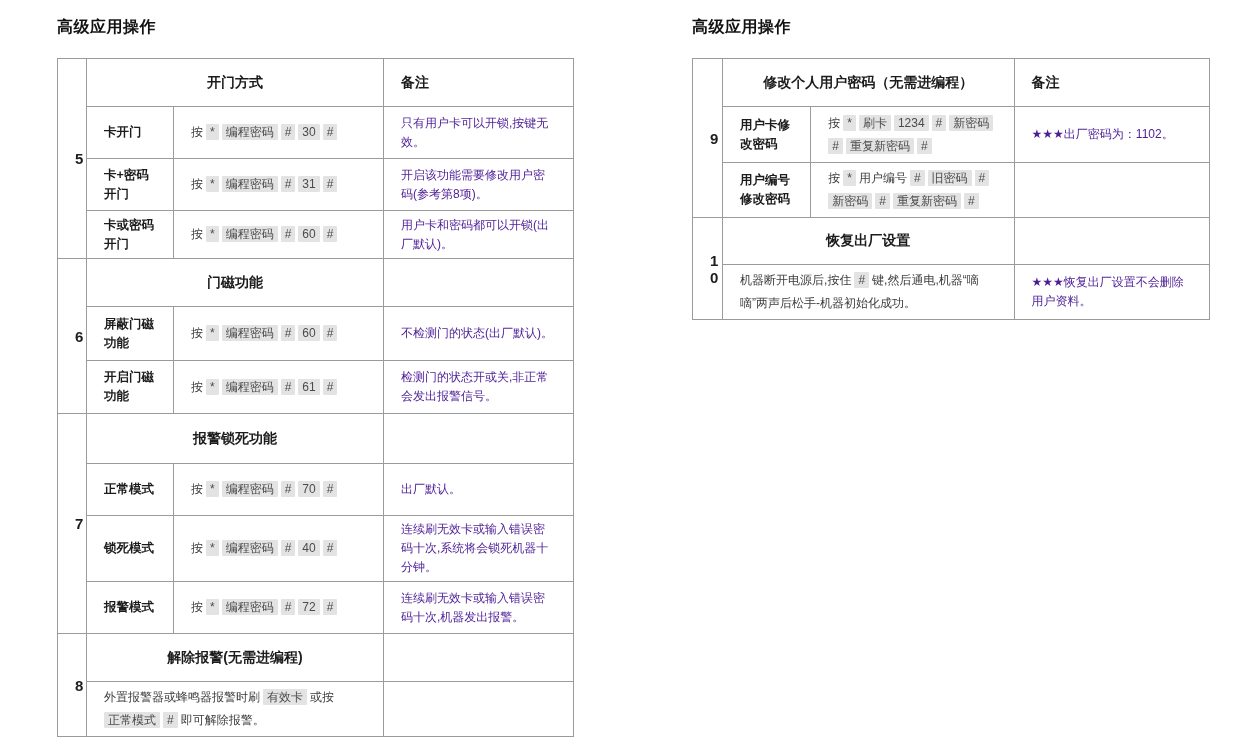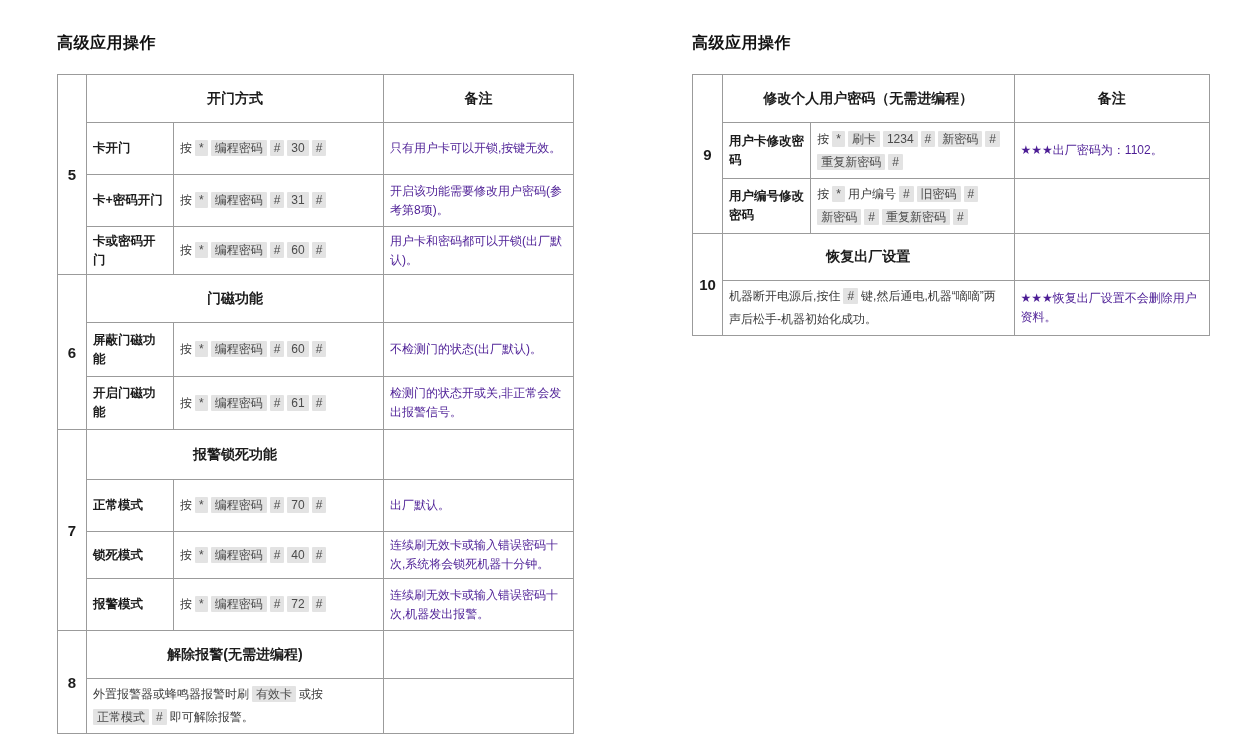--- a/index.html
+++ b/index.html
@@ -4,46 +4,46 @@
 <style>
   html, body { margin: 0; padding: 0; }
   body {
     width: 1259px; height: 755px;
     background: #ffffff;
     font-family: "Liberation Sans", "DejaVu Sans", sans-serif;
     color: #2f2f2f;
     position: relative;
     overflow: hidden;
   }
-  .panel { position: absolute; top: 34px; }
+  .panel { position: absolute; top: 18px; }
   .panel-left  { left: 57px;  width: 516px; }
   .panel-right { left: 692px; width: 518px; }
   .doc-title {
     font-size: 16px; font-weight: bold; color: #111;
     margin: 0 0 23px 0; line-height: 17px; letter-spacing: 0.5px;
   }
   table.optable {
     border-collapse: collapse; table-layout: fixed;
     width: 100%;
   }
   table.optable td {
     border: 1px solid #9b9b9b;
     vertical-align: middle;
-    padding: 4px 6px;
+    padding: 4px 17px;
     word-break: break-all;
   }
   td.num {
     text-align: center; font-weight: bold; font-size: 15px; color: #1c1c1c;
     padding: 0 2px;
   }
   td.group-header {
     text-align: center; font-weight: bold; font-size: 14px; color: #1c1c1c;
   }
   td.remark-header {
-    text-align: center; font-weight: bold; font-size: 14px; color: #1c1c1c;
+    font-weight: bold; font-size: 14px; color: #1c1c1c;
   }
   td.label {
     font-weight: bold; font-size: 12.5px; color: #1c1c1c;
     padding-left: 7px; padding-right: 2px; line-height: 19px;
   }
   td.keys {
     font-size: 12px; color: #3c3c3c;
     padding-left: 7px; padding-right: 2px;
     line-height: 23px;
   }

